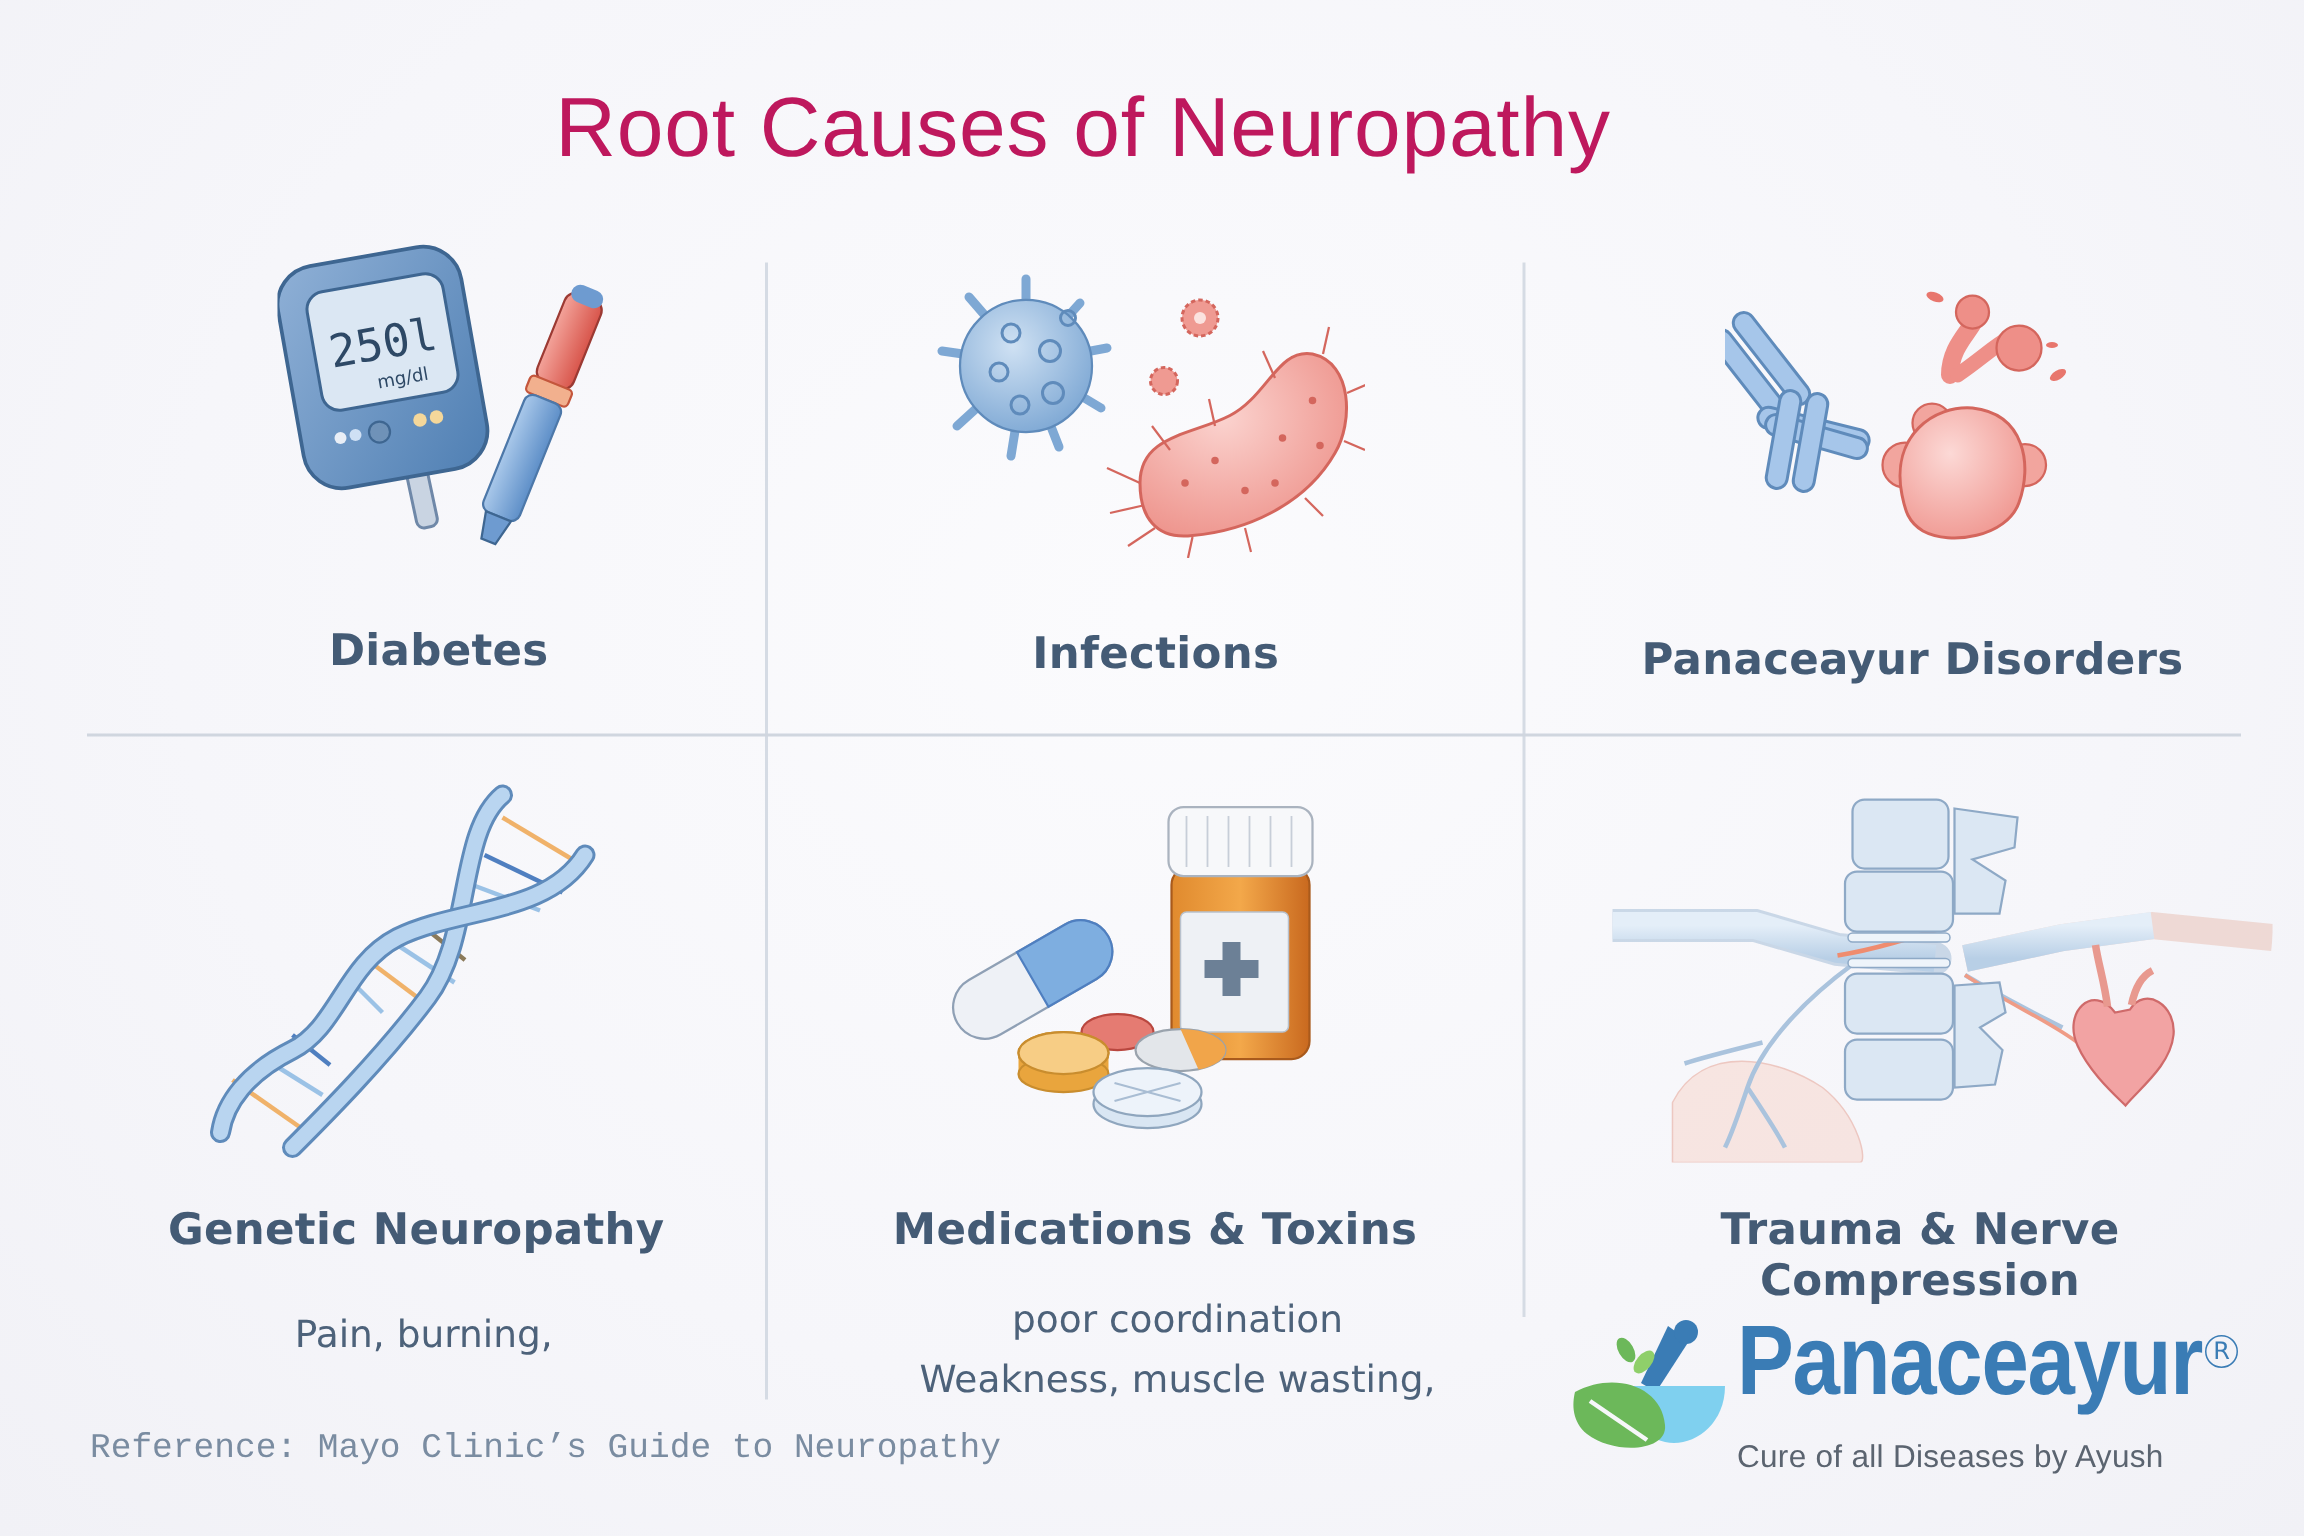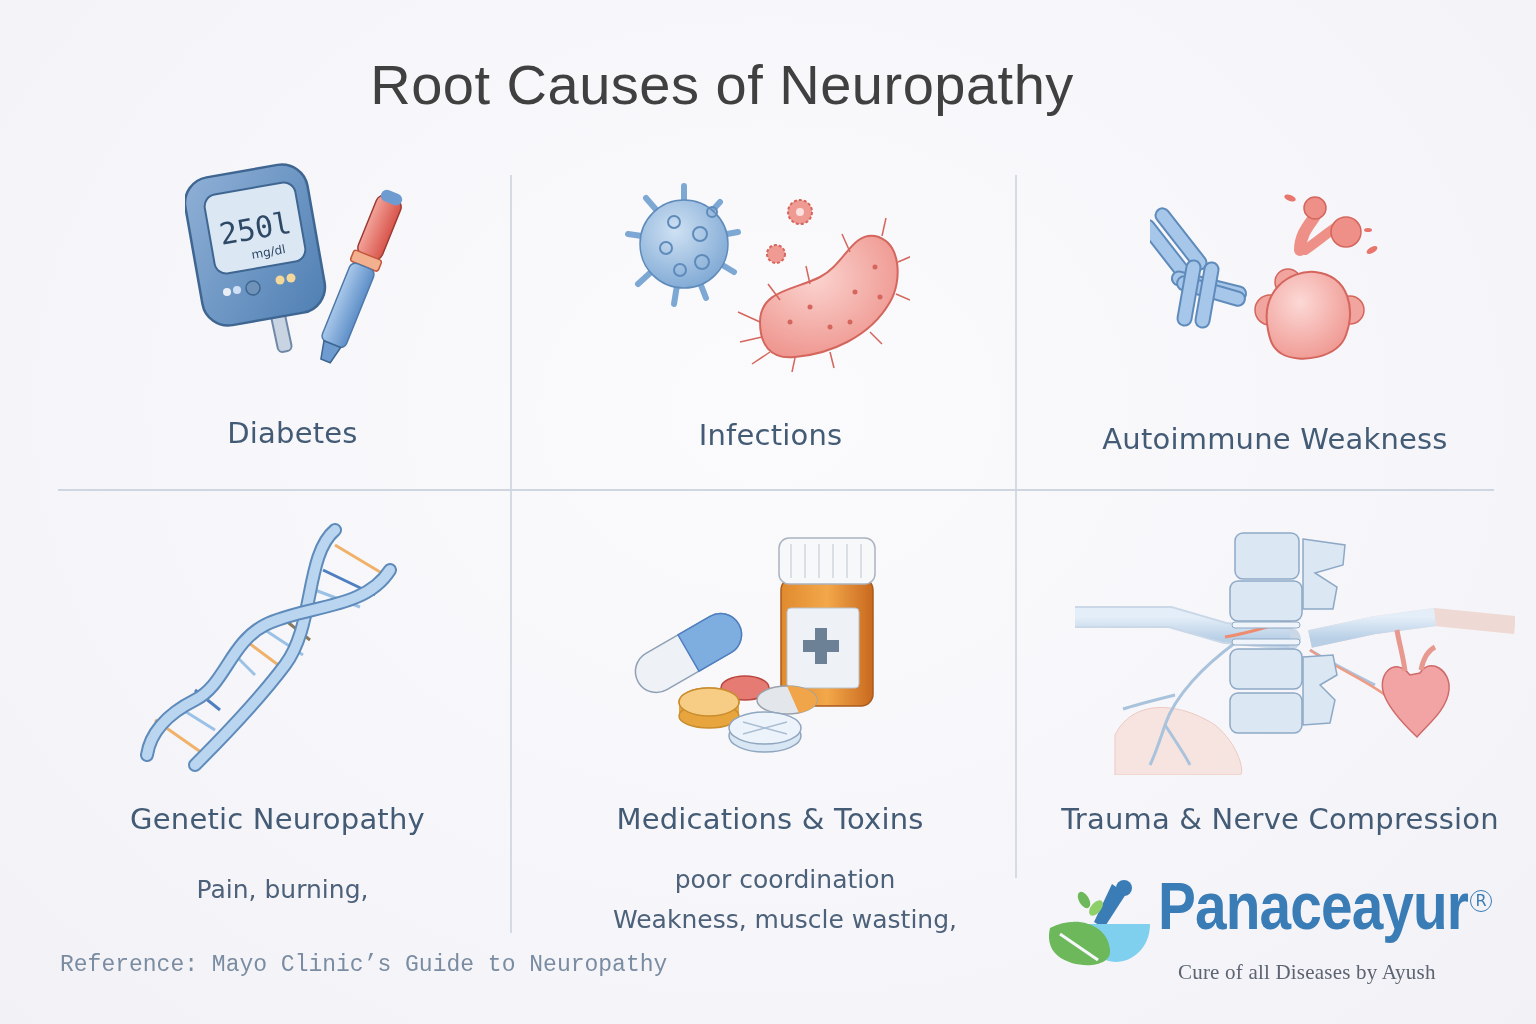--- a/index.html
+++ b/index.html
@@ -5,27 +5,27 @@
   html, body { margin:0; padding:0; }
   body {
     width:1536px; height:1024px; overflow:hidden; position:relative;
     background: radial-gradient(ellipse at 50% 40%, #fbfbfd 0%, #f6f6fa 60%, #f1f1f6 100%);
     font-family: "DejaVu Sans", "Liberation Sans", sans-serif;
     color:#3f5670;
   }
   .title {
     position:absolute; left:0; width:1444px; top:52px; text-align:center;
     font-family: "Liberation Sans", "DejaVu Sans", sans-serif;
-    font-size:56px; color:#404040; letter-spacing:0.5px; font-weight:normal;
+    font-size:56px; color:#be185d; letter-spacing:0.5px; font-weight:normal;
   }
   .vline { position:absolute; width:2px; background:#d5dbe4; }
   .hline { position:absolute; height:2px; background:#d0d6df; }
   .cell-label {
     position:absolute; text-align:center; font-size:29px; color:#445b75;
-    font-family: "DejaVu Sans", sans-serif; letter-spacing:0.2px;
+    font-family: "DejaVu Sans", sans-serif; letter-spacing:0.2px;font-weight:bold;
   }
   .cell-sub {
     position:absolute; text-align:center; font-size:25px; color:#4d627a; line-height:40px;
     font-family: "DejaVu Sans", sans-serif;
   }
   .icon { position:absolute; }
   .reference {
     position:absolute; left:60px; top:952px; font-size:23px; color:#7a8ca1;
     font-family: Liberation Mono, monospace;
   }
@@ -35,21 +35,21 @@
     font-family: "Liberation Sans", sans-serif; font-weight:bold; letter-spacing:-1px;
     transform:scaleX(0.86); transform-origin:left top;
   }
   .logo-reg {
     position:absolute; left:424px; top:14px; font-size:16px; color:#3a7cb5;
     border:1.5px solid #3a7cb5; border-radius:50%; width:20px; height:20px;
     line-height:20px; text-align:center; font-family:"DejaVu Sans",sans-serif;
   }
   .logo-tag {
     position:absolute; left:112px; top:84px; font-size:21px; color:#5b6470;
-    font-family: Liberation Serif, serif; letter-spacing:0.2px;margin-left:20px;
+    font-family: Liberation Sans, sans-serif; letter-spacing:0.2px;
   }
 </style>
 </head>
 <body>
 
 <div class="title">Root Causes of Neuropathy</div>
 
 <div class="vline" style="left:510px; top:175px; height:758px;"></div>
 <div class="vline" style="left:1015px; top:175px; height:703px;"></div>
 <div class="hline" style="left:58px; top:489px; width:1436px;"></div>
@@ -186,21 +186,21 @@
     <circle cx="200" cy="120" r="14" fill="#f2a59e" stroke="#d4665d" stroke-width="1.5"></circle>
     <circle cx="138" cy="92" r="13" fill="#f2a59e" stroke="#d4665d" stroke-width="1.5"></circle>
     <path d="M118 140 C110 100 140 80 165 82 C200 86 205 120 196 145 C188 168 150 174 132 164 C122 158 120 150 118 140 Z" fill="url(#cellG)" stroke="#d4665d" stroke-width="2"></path>
     <g fill="#e8766d">
       <ellipse cx="140" cy="8" rx="6" ry="3" transform="rotate(20 140 8)"></ellipse>
       <ellipse cx="222" cy="60" rx="6" ry="3" transform="rotate(-30 222 60)"></ellipse>
       <ellipse cx="218" cy="40" rx="4" ry="2"></ellipse>
     </g>
   </svg>
 </div>
-<div class="cell-label" style="left:1060px; width:430px; top:422px;">Autoimmune Weakness</div>
+<div class="cell-label" style="left:1060px; width:430px; top:422px;">Panaceayur Disorders</div>
 
 <div class="icon" style="left:135px; top:515px; width:270px; height:260px;">
   <svg width="270" height="260" viewBox="0 0 270 260">
     <g stroke-width="3">
       <line x1="200" y1="30" x2="250" y2="60" stroke="#f0b26a"></line>
         <line x1="188" y1="55" x2="240" y2="80" stroke="#4f7fc0"></line>
       <line x1="180" y1="75" x2="225" y2="92" stroke="#9bc2e6"></line>
         <line x1="150" y1="105" x2="175" y2="125" stroke="#8b7a5a"></line>
       <line x1="130" y1="115" x2="168" y2="140" stroke="#9bc2e6"></line>
         <line x1="110" y1="125" x2="150" y2="155" stroke="#f0b26a"></line>

